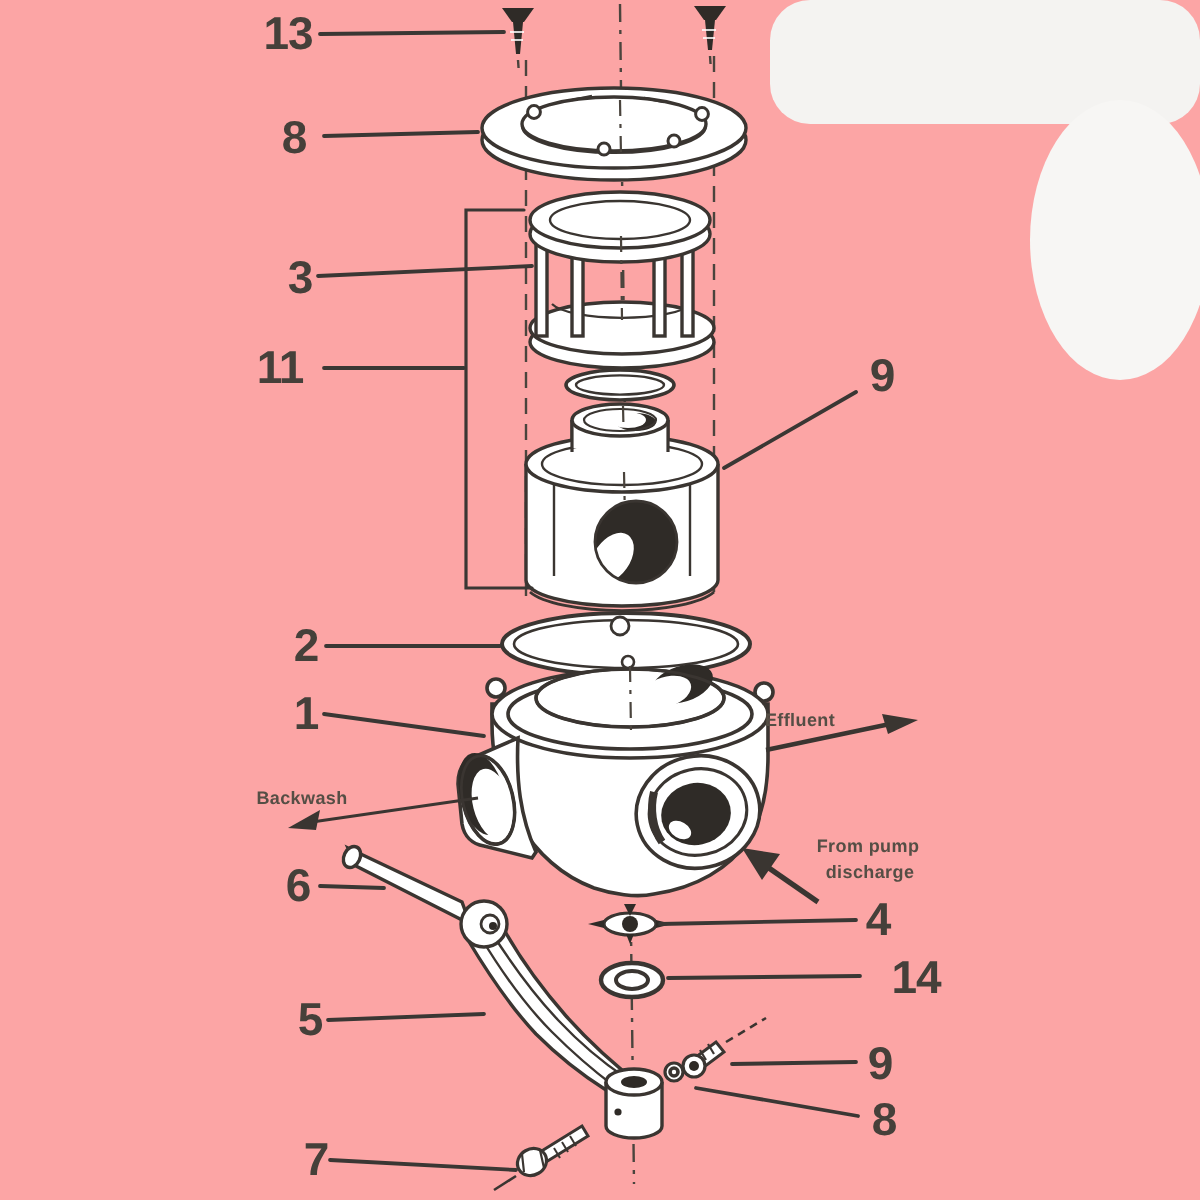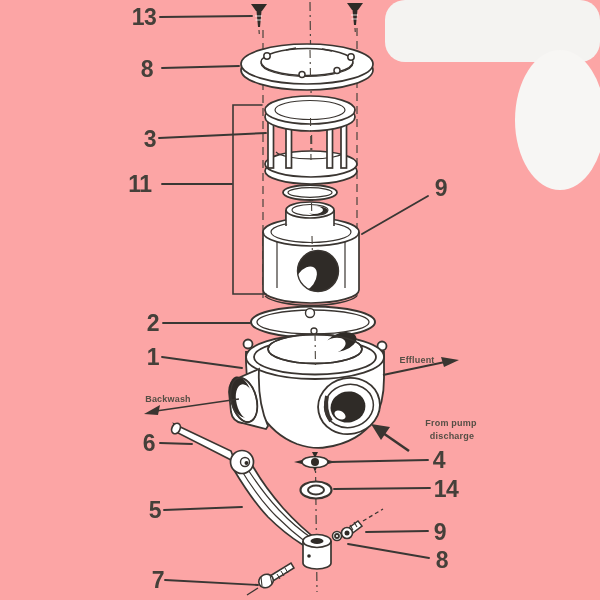--- a/index.html
+++ b/index.html
@@ -10,21 +10,20 @@
   .canvas svg{position:absolute;left:0;top:0;}
   .num{
     position:absolute;transform:translate(-50%,-50%);
     font:700 23px "Liberation Sans",sans-serif;color:#45403a;letter-spacing:-0.5px;
     white-space:nowrap;
   }
   .ann{
     position:absolute;transform:translate(-50%,-50%);
     font:700 9px "Liberation Sans",sans-serif;color:#554e45;letter-spacing:.2px;
     white-space:nowrap;
-    margin-left:17px;
   }
 </style>
 </head>
 <body>
 
 <div class="canvas">
 <svg width="600" height="600" viewBox="0 0 600 600">
   <defs></defs>
 
   <g>
@@ -227,21 +226,21 @@
   <div class="num" style="left:147px;top:69px">8</div>
   <div class="num" style="left:150px;top:139px">3</div>
   <div class="num" style="left:140px;top:184px">11</div>
   <div class="num" style="left:441px;top:188px">9</div>
   <div class="num" style="left:153px;top:323px">2</div>
   <div class="num" style="left:153px;top:357px">1</div>
   <div class="num" style="left:149px;top:443px">6</div>
   <div class="num" style="left:155px;top:510px">5</div>
   <div class="num" style="left:158px;top:580px">7</div>
   <div class="num" style="left:439px;top:460px">4</div>
-  <div class="num" style="left:446px;top:489px">14</div>
+  <div class="num" style="left:458px;top:489px">14</div>
   <div class="num" style="left:440px;top:532px">9</div>
   <div class="num" style="left:442px;top:560px">8</div>
 
   <div class="ann" style="left:151px;top:399px">Backwash</div>
   <div class="ann" style="left:400px;top:360px">Effluent</div>
   <div class="ann" style="left:434px;top:423px">From pump</div>
   <div class="ann" style="left:435px;top:436px">discharge</div>
 </div>
 
 </body></html>

